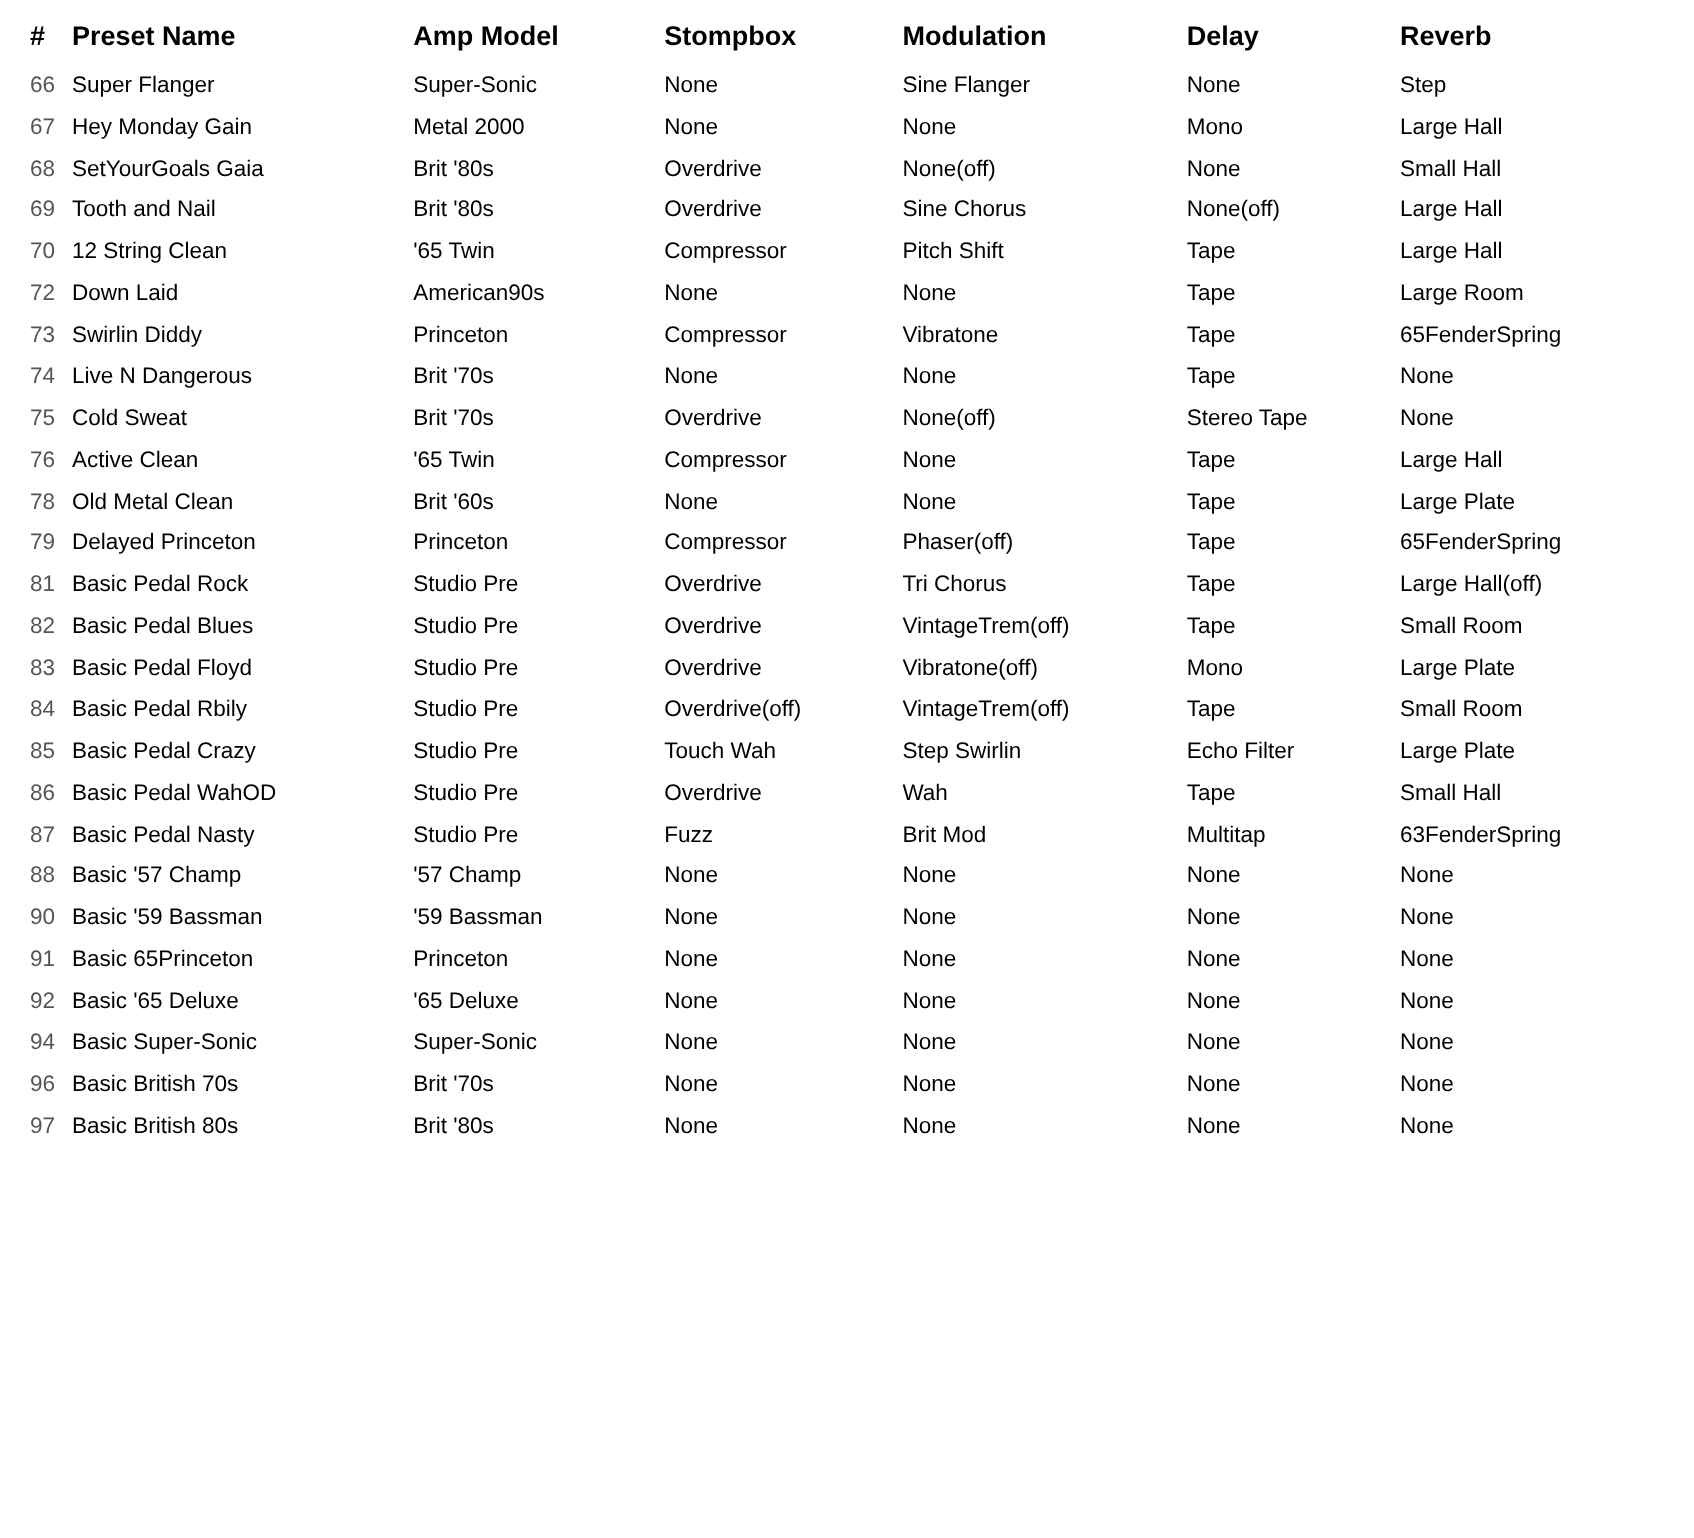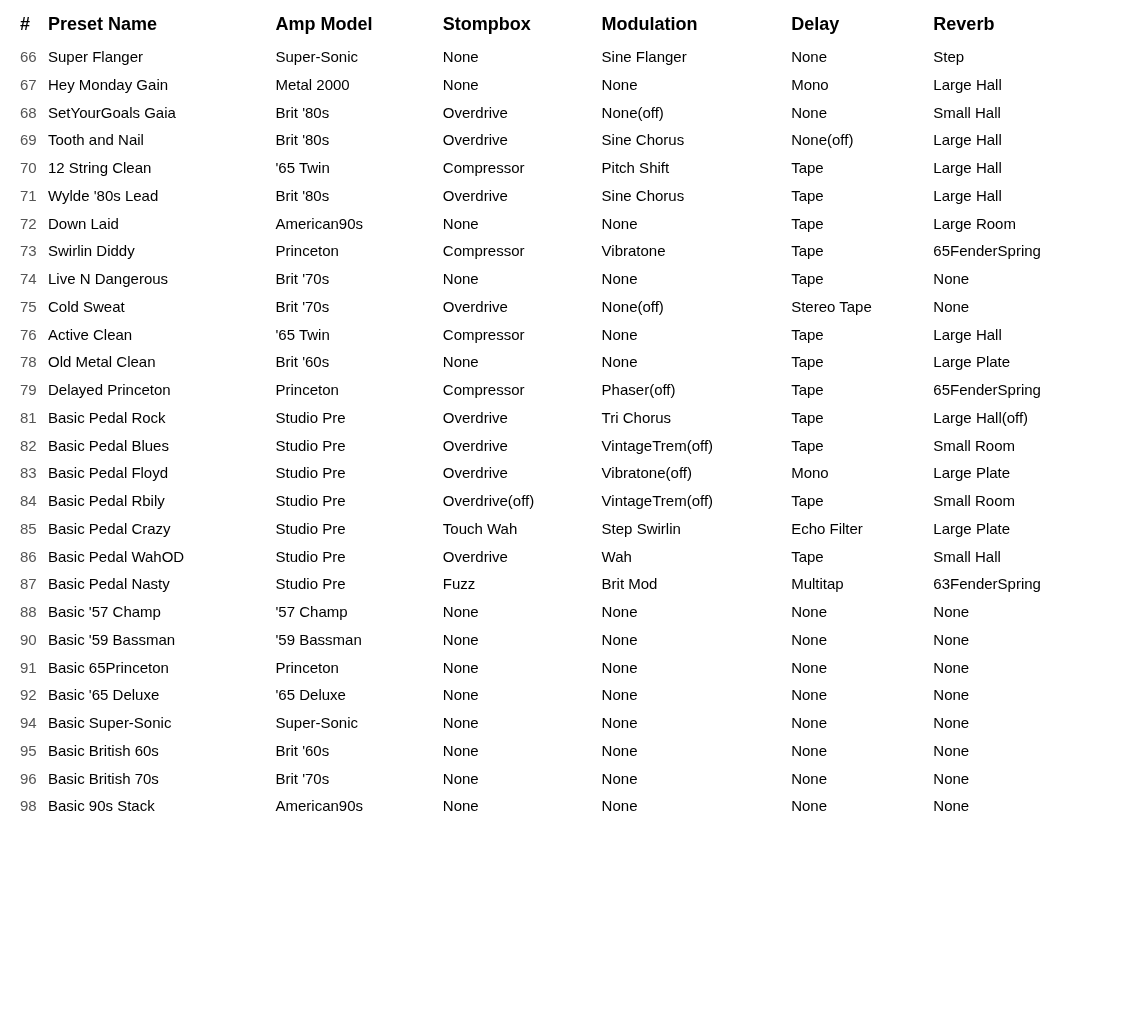--- a/index.html
+++ b/index.html
@@ -92,29 +92,20 @@
       <tr>
         <td>70</td>
         <td>12 String Clean</td>
         <td>'65 Twin</td>
         <td>Compressor</td>
         <td>Pitch Shift</td>
         <td>Tape</td>
         <td>Large Hall</td>
       </tr>
       <tr>
-        <td>71</td>
-        <td>Wylde '80s Lead</td>
-        <td>Brit '80s</td>
-        <td>Overdrive</td>
-        <td>Sine Chorus</td>
-        <td>Tape</td>
-        <td>Large Hall</td>
-      </tr>
-      <tr>
         <td>72</td>
         <td>Down Laid</td>
         <td>American90s</td>
         <td>None</td>
         <td>None</td>
         <td>Tape</td>
         <td>Large Room</td>
       </tr>
       <tr>
         <td>73</td>
@@ -272,40 +263,31 @@
       <tr>
         <td>94</td>
         <td>Basic Super-Sonic</td>
         <td>Super-Sonic</td>
         <td>None</td>
         <td>None</td>
         <td>None</td>
         <td>None</td>
       </tr>
       <tr>
-        <td>95</td>
-        <td>Basic British 60s</td>
-        <td>Brit '60s</td>
-        <td>None</td>
-        <td>None</td>
-        <td>None</td>
-        <td>None</td>
-      </tr>
-      <tr>
         <td>96</td>
         <td>Basic British 70s</td>
         <td>Brit '70s</td>
         <td>None</td>
         <td>None</td>
         <td>None</td>
         <td>None</td>
       </tr>
       <tr>
-        <td>98</td>
-        <td>Basic 90s Stack</td>
-        <td>American90s</td>
+        <td>97</td>
+        <td>Basic British 80s</td>
+        <td>Brit '80s</td>
         <td>None</td>
         <td>None</td>
         <td>None</td>
         <td>None</td>
       </tr>
     </tbody>
 </table>
 
 </body></html>

